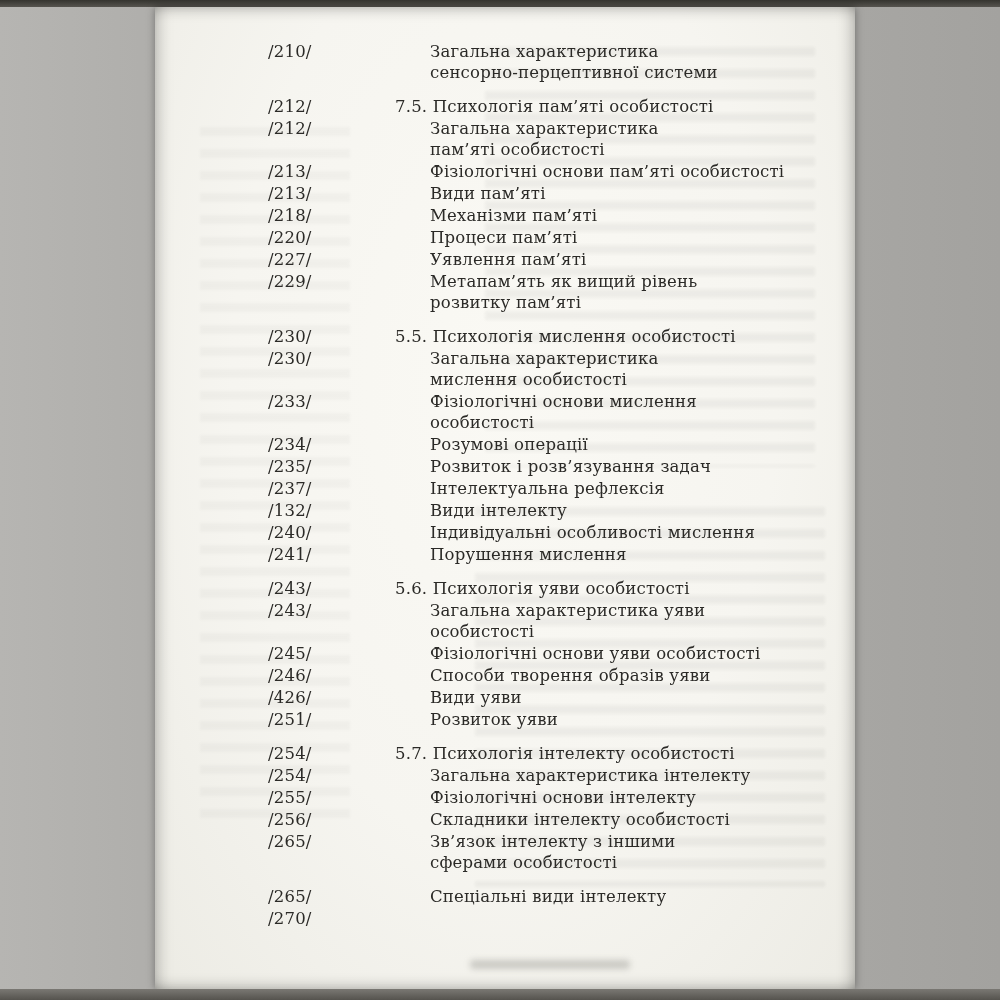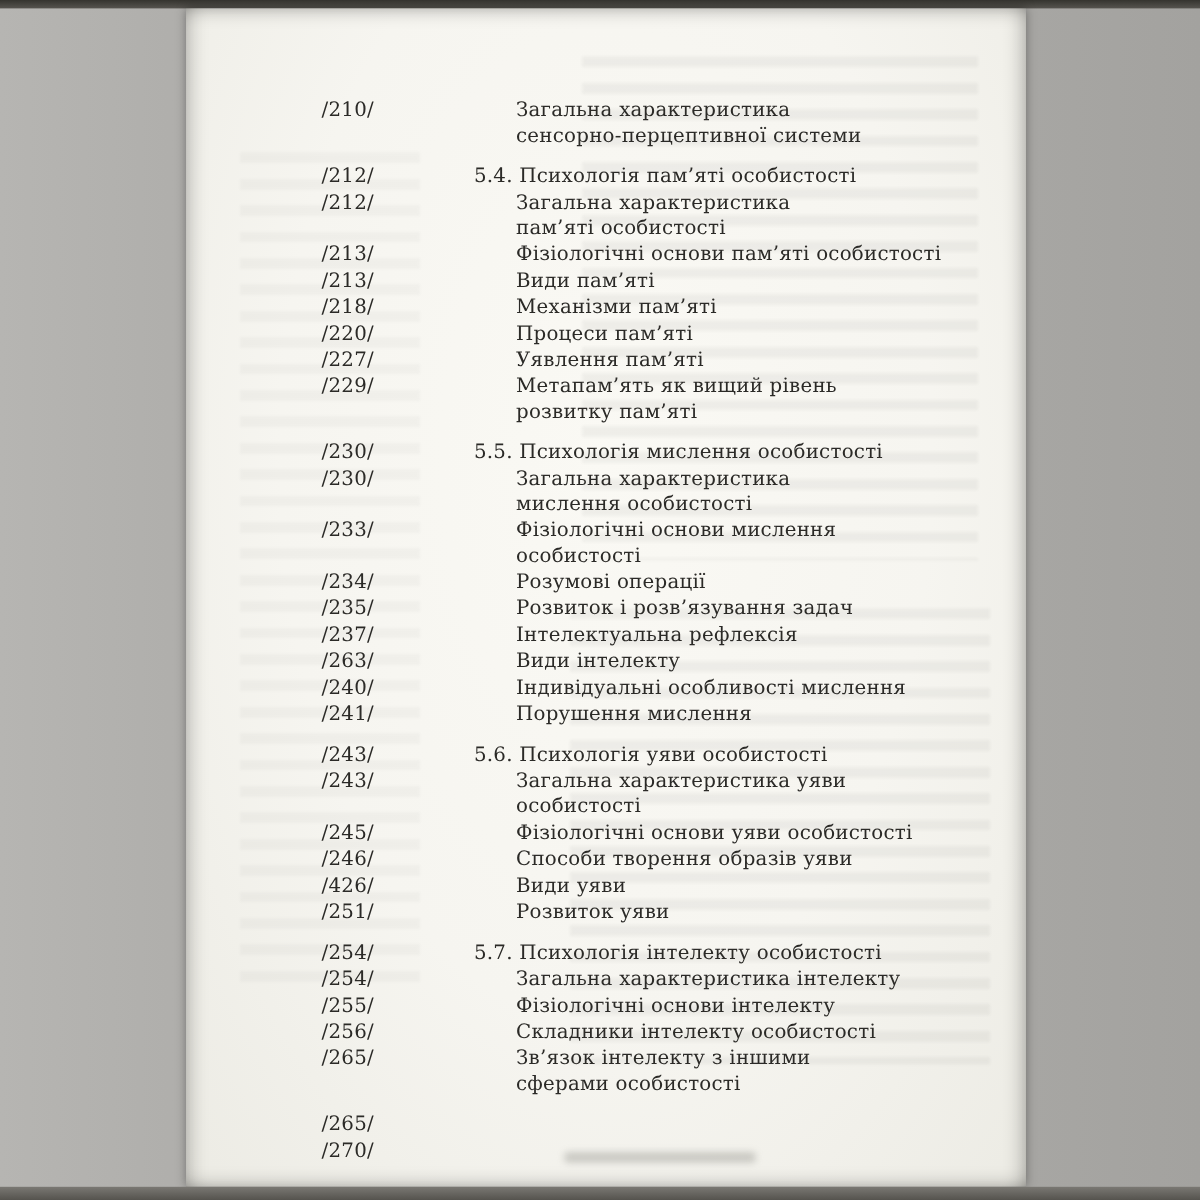--- a/index.html
+++ b/index.html
@@ -42,21 +42,21 @@
 
   .footer-smudge {
     position:absolute; bottom:20px; left:45%; width:160px; height:9px;
     background:rgba(110,108,102,.30); filter:blur(3px); border-radius:4px;
   }
 
   .toc {
     position:absolute; top:34px; left:113px; width:545px;
     list-style:none;
     color:#2b2a27;
-    font-size:16.5px; line-height:21px; letter-spacing:.2px;margin-top:40px;
+    font-size:16.5px; line-height:21px; letter-spacing:.2px;
   }
   .entry { display:flex; margin-bottom:1px; }
   .entry.gap { margin-top:13px; }
   .num { flex:0 0 127px; }
   .title { white-space:pre-line; padding-left:35px; flex:1 1 auto; }
   .entry.section .title { padding-left:0; }
 </style>
 </head>
 <body>
 
@@ -70,21 +70,21 @@
     <div class="footer-smudge"></div>
 
     <ol class="toc" id="toc">
         <li class="entry">
           <span class="num">/210/</span>
           <span class="title">Загальна характеристика
 сенсорно-перцептивної системи</span>
         </li>
         <li class="entry section gap">
           <span class="num">/212/</span>
-          <span class="title">5.4. Психологія пам’яті особистості</span>
+          <span class="title">7.5. Психологія пам’яті особистості</span>
         </li>
         <li class="entry">
           <span class="num">/212/</span>
           <span class="title">Загальна характеристика
 пам’яті особистості</span>
         </li>
         <li class="entry">
           <span class="num">/213/</span>
           <span class="title">Фізіологічні основи пам’яті особистості</span>
         </li>
@@ -129,21 +129,21 @@
         </li>
         <li class="entry">
           <span class="num">/235/</span>
           <span class="title">Розвиток і розв’язування задач</span>
         </li>
         <li class="entry">
           <span class="num">/237/</span>
           <span class="title">Інтелектуальна рефлексія</span>
         </li>
         <li class="entry">
-          <span class="num">/263/</span>
+          <span class="num">/132/</span>
           <span class="title">Види інтелекту</span>
         </li>
         <li class="entry">
           <span class="num">/240/</span>
           <span class="title">Індивідуальні особливості мислення</span>
         </li>
         <li class="entry">
           <span class="num">/241/</span>
           <span class="title">Порушення мислення</span>
         </li>
@@ -188,20 +188,21 @@
           <span class="num">/256/</span>
           <span class="title">Складники інтелекту особистості</span>
         </li>
         <li class="entry">
           <span class="num">/265/</span>
           <span class="title">Зв’язок інтелекту з іншими
 сферами особистості</span>
         </li>
         <li class="entry gap">
           <span class="num">/265/</span>
+          <span class="title">Спеціальні види інтелекту</span>
         </li>
         <li class="entry">
           <span class="num">/270/</span>
         </li>
       </ol>
   </div>
 
   <div class="bottom-edge"></div>
 </div>
 

